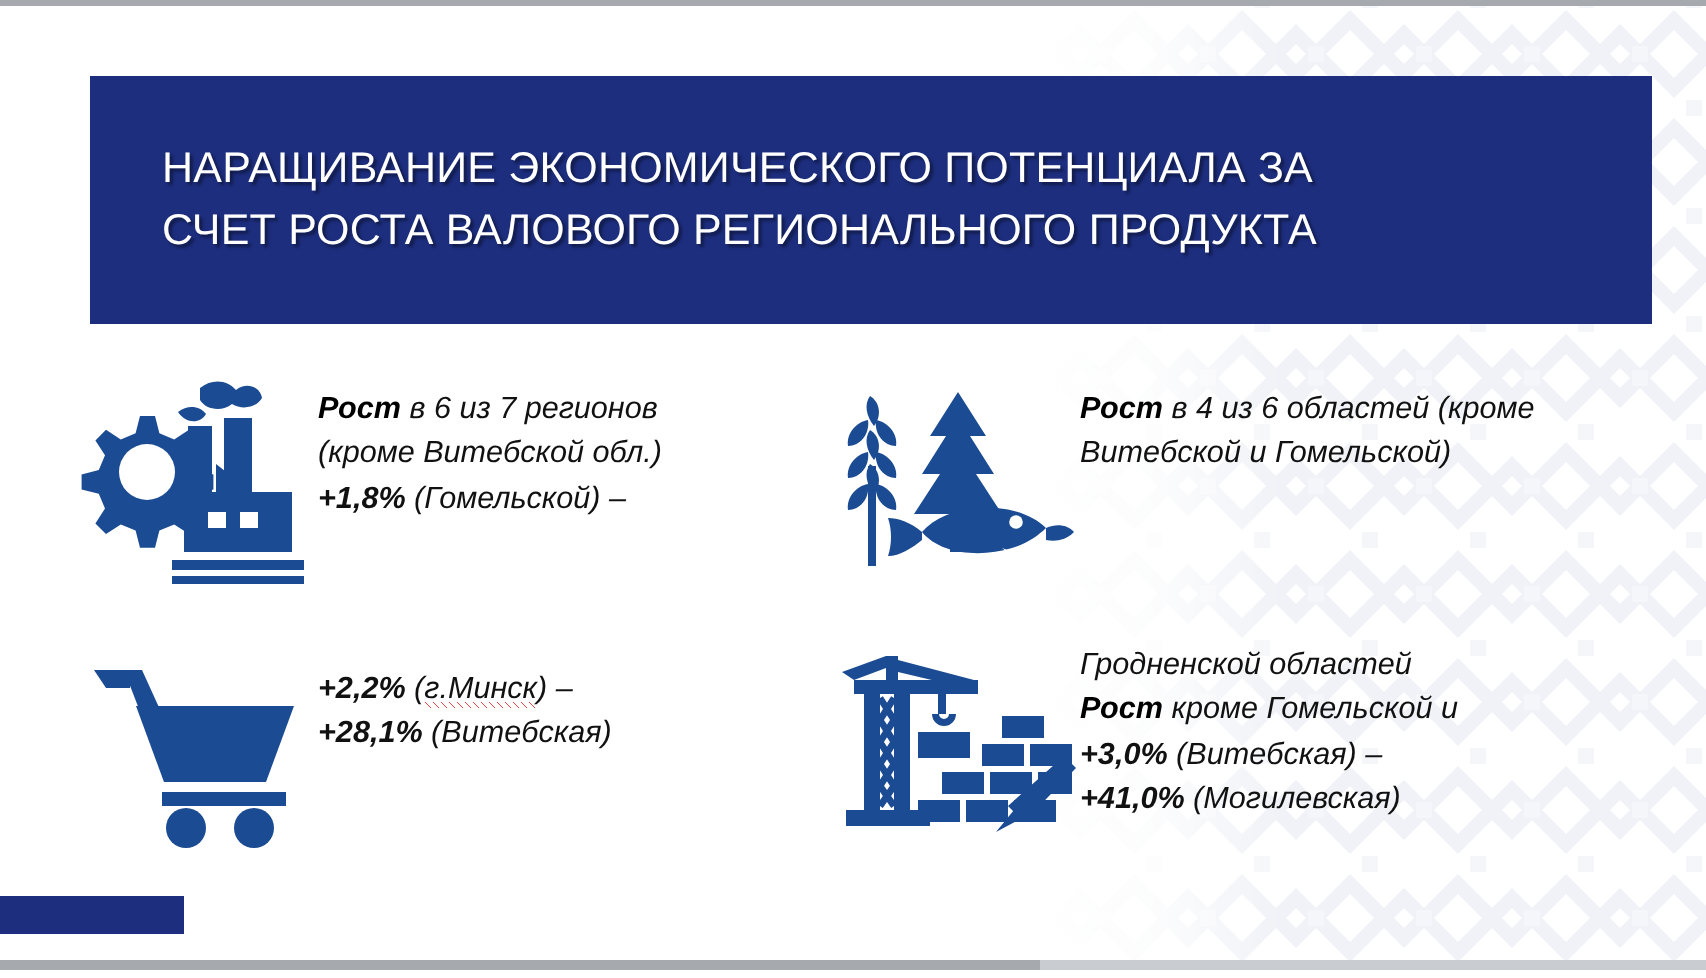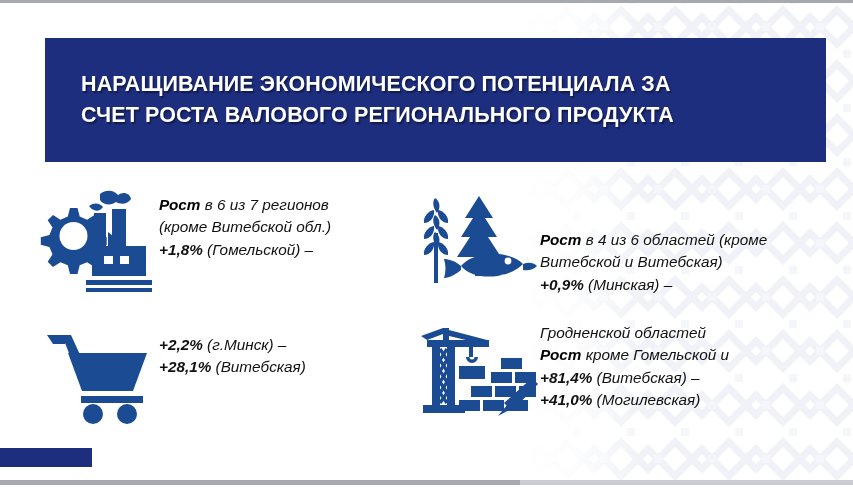--- a/index.html
+++ b/index.html
@@ -73,21 +73,21 @@
     top: 38px;
     width: 781px;
     height: 124px;
     background: #1d2e7f;
     display: flex;
     align-items: center;
   }
   .title-text {
     color: #ffffff;
     font-size: 21.5px;
-    font-weight: bold;
+    font-weight: normal;
     line-height: 1.45;
     letter-spacing: 0.1px;
     padding: 0 36px;
     text-shadow: 1.5px 1.5px 1.6px rgba(0,0,0,0.45);
     white-space: pre-line;
   }
 
   
   .cards {
     position: absolute;
@@ -96,21 +96,21 @@
     width: 853px;
     height: 268px;
     font-style: italic;
   }
   .card {
     position: absolute;
     display: flex;
     align-items: flex-start;
   }
   .card-ind   { left: 34px;  top: 10px;  width: 390px; }
-  .card-agri  { left: 415px; top: 10px;  width: 430px; align-items: flex-end; }
+  .card-agri  { left: 415px; top: 10px;  width: 430px; }
   .card-trade { left: 34px;  top: 140px; width: 390px; }
   .card-const { left: 415px; top: 138px; width: 430px; }
 
   .card-icon {
     flex: 0 0 auto;
     width: 125px;
     height: 108px;
     position: relative;
   }
   .card-icon svg { display: block; }
@@ -243,22 +243,21 @@
             <path d="M46 78 c14,-16 48,-16 62,-2 c-4,4 -10,8 -17,10 c-16,5 -36,3 -45,-8 z"></path>
             <path d="M46 78 c-6,-5 -12,-7 -17,-7 c2,6 2,13 0,19 c6,0 12,-4 17,-8 z"></path>
             <path d="M108 76 c5,-2 10,-2 14,2 c-4,4 -9,5 -14,4 z"></path>
             <circle cx="93" cy="73" r="3.4" fill="#ffffff"></circle>
             <path d="M86 86 c7,3 15,2 20,-3 c-6,7 -15,8 -20,3 z" fill="#ffffff"></path>
           </g>
         </svg>
       </div>
       <div class="card-body">
         <div class="stat-line"><b>Рост</b><span> в 4 из 6 областей (кроме</span></div>
-        <div class="stat-line">Витебской и Витебская)</div>
-        <div class="stat-line"><span class="stat-value">+0,9%</span><span> (Минская) –</span></div>
+        <div class="stat-line">Витебской и Гомельской)</div>
       </div>
     </div>
 
     <div class="card card-trade">
       <div class="card-icon">
         <svg width="125" height="108" viewBox="0 0 125 108" xmlns="http://www.w3.org/2000/svg">
           <g fill="#1a4b93">
 
             <path d="M13 17 l18 0 l0 9 l-12 0 z"></path>
             <path d="M28 17 l9 0 l10 22 l-9 4 z"></path>
@@ -313,21 +312,21 @@
             <rect x="92" y="84" width="21" height="11"></rect>
 
             <path d="M117 62 l6 6 l-26 27 l-8 -8 z"></path>
             <path d="M92 89 l-9 11 l13 -7 z"></path>
           </g>
         </svg>
       </div>
       <div class="card-body">
         <div class="stat-line">Гродненской областей</div>
         <div class="stat-line"><b>Рост</b><span> кроме Гомельской и</span></div>
-        <div class="stat-line"><span class="stat-value">+81,4%</span><span> (Витебская) –</span></div>
+        <div class="stat-line"><span class="stat-value">+3,0%</span><span> (Витебская) –</span></div>
         <div class="stat-line"><span class="stat-value">+41,0%</span><span> (Могилевская)</span></div>
       </div>
     </div>
 
   </div>
 
   <div class="footer-bar"></div>
 
   <div class="chrome-bottom"></div>
   <div class="chrome-bottom-bar"></div>

